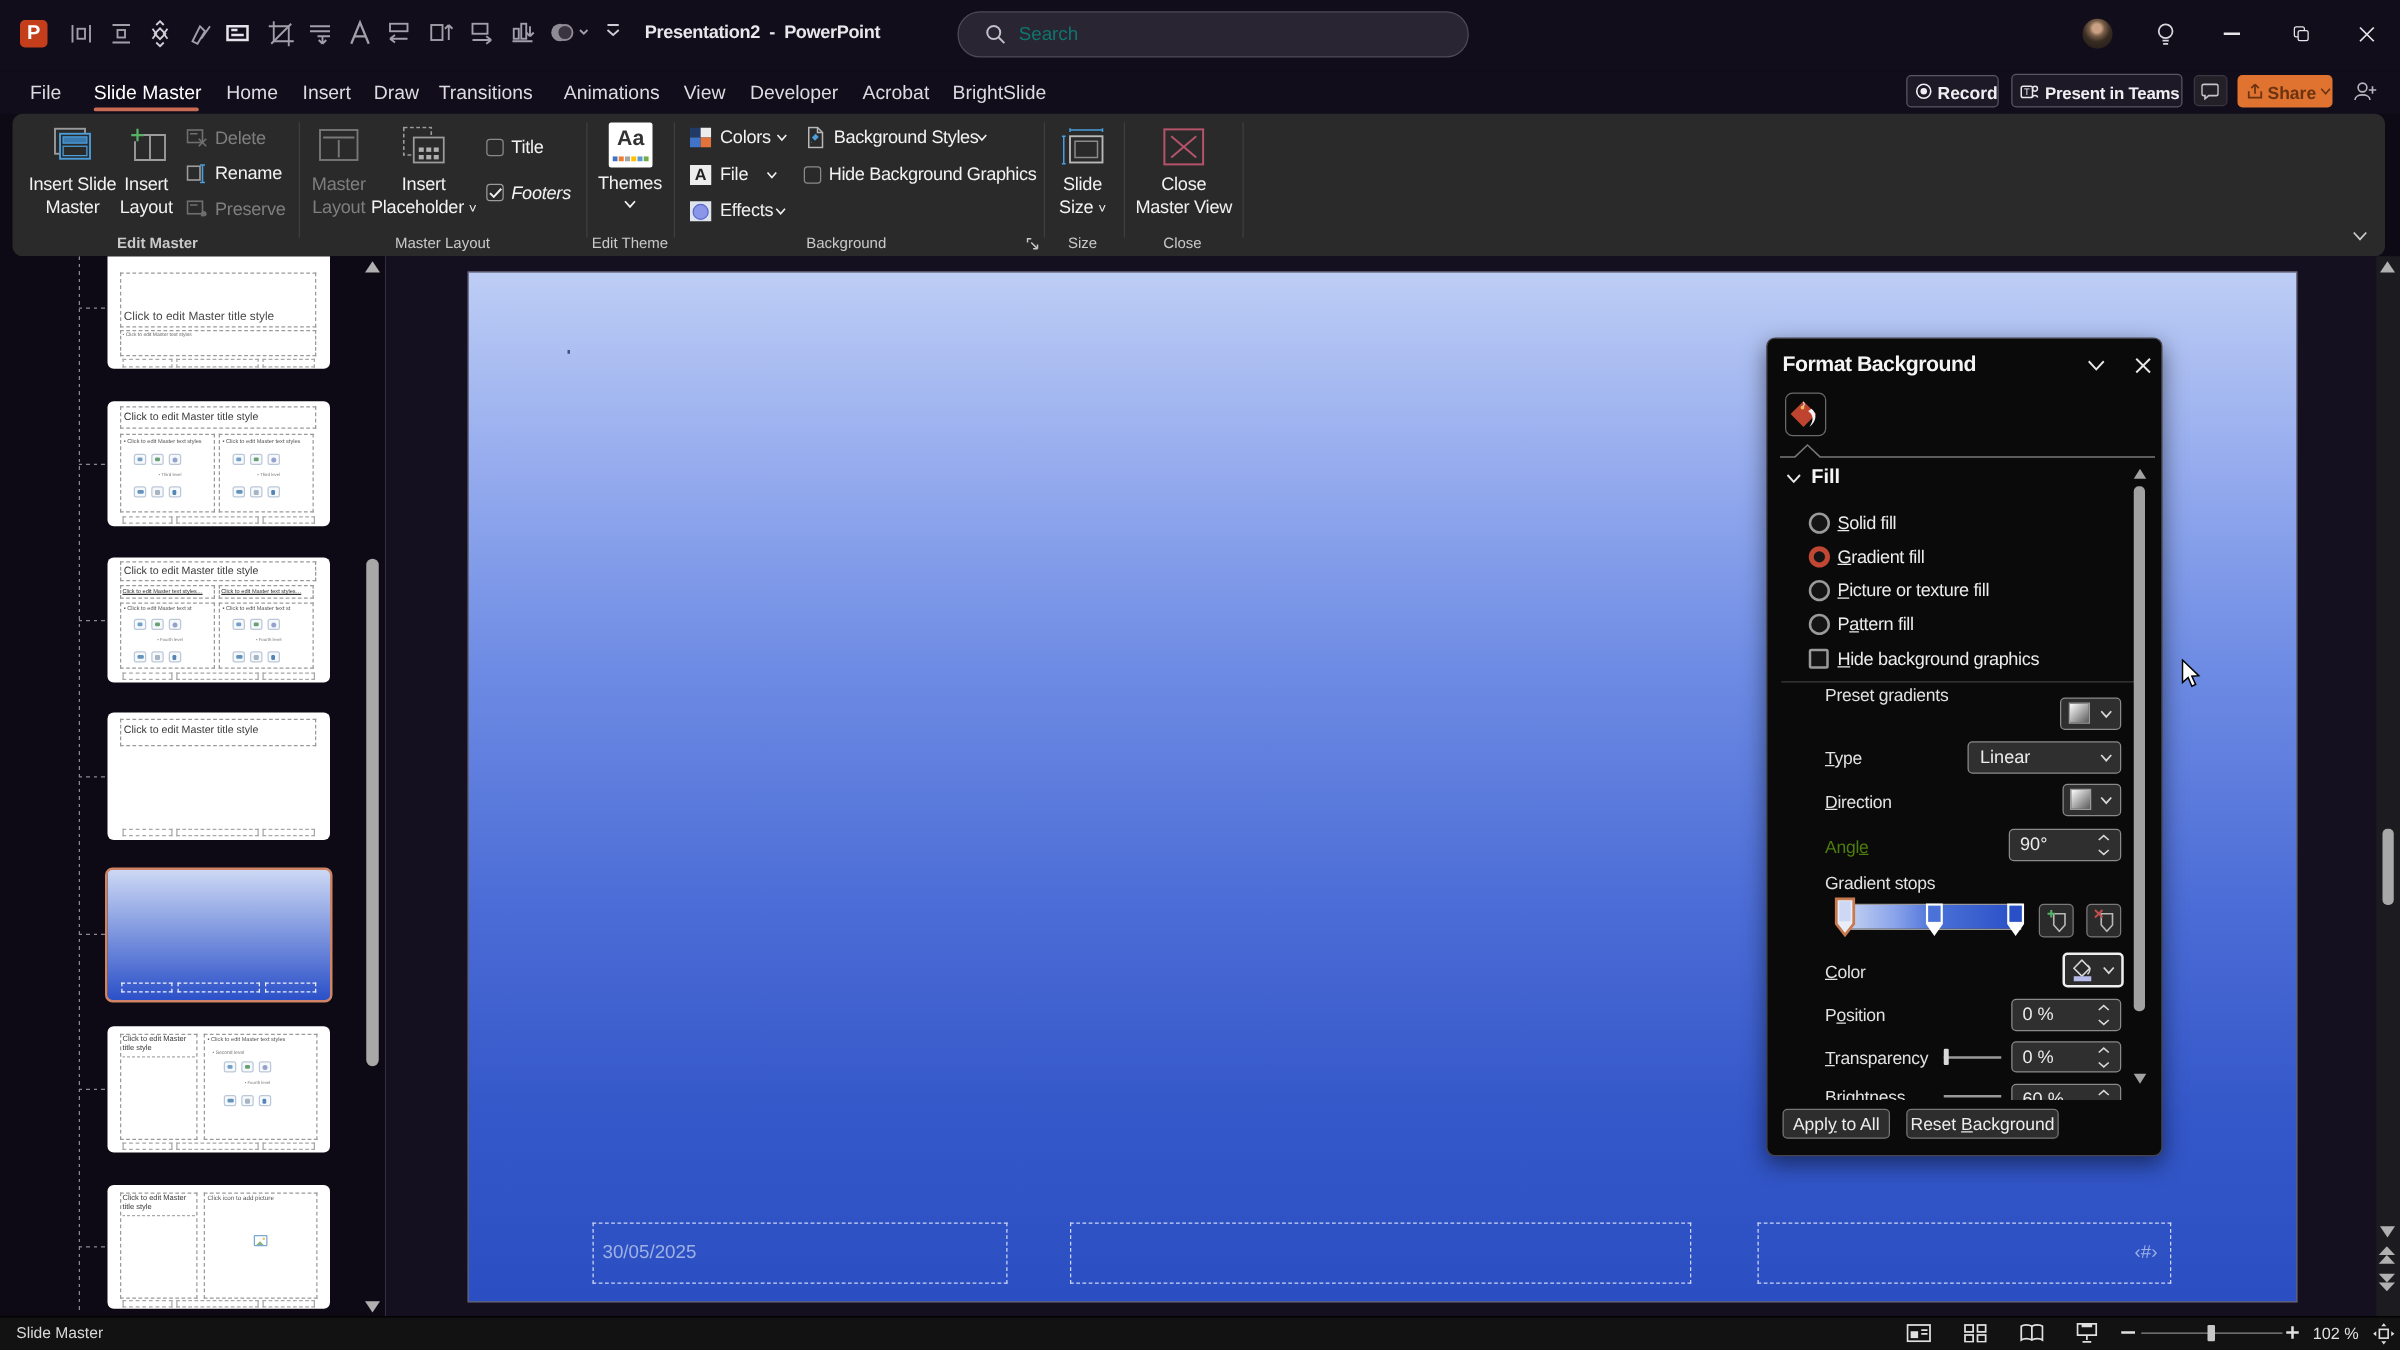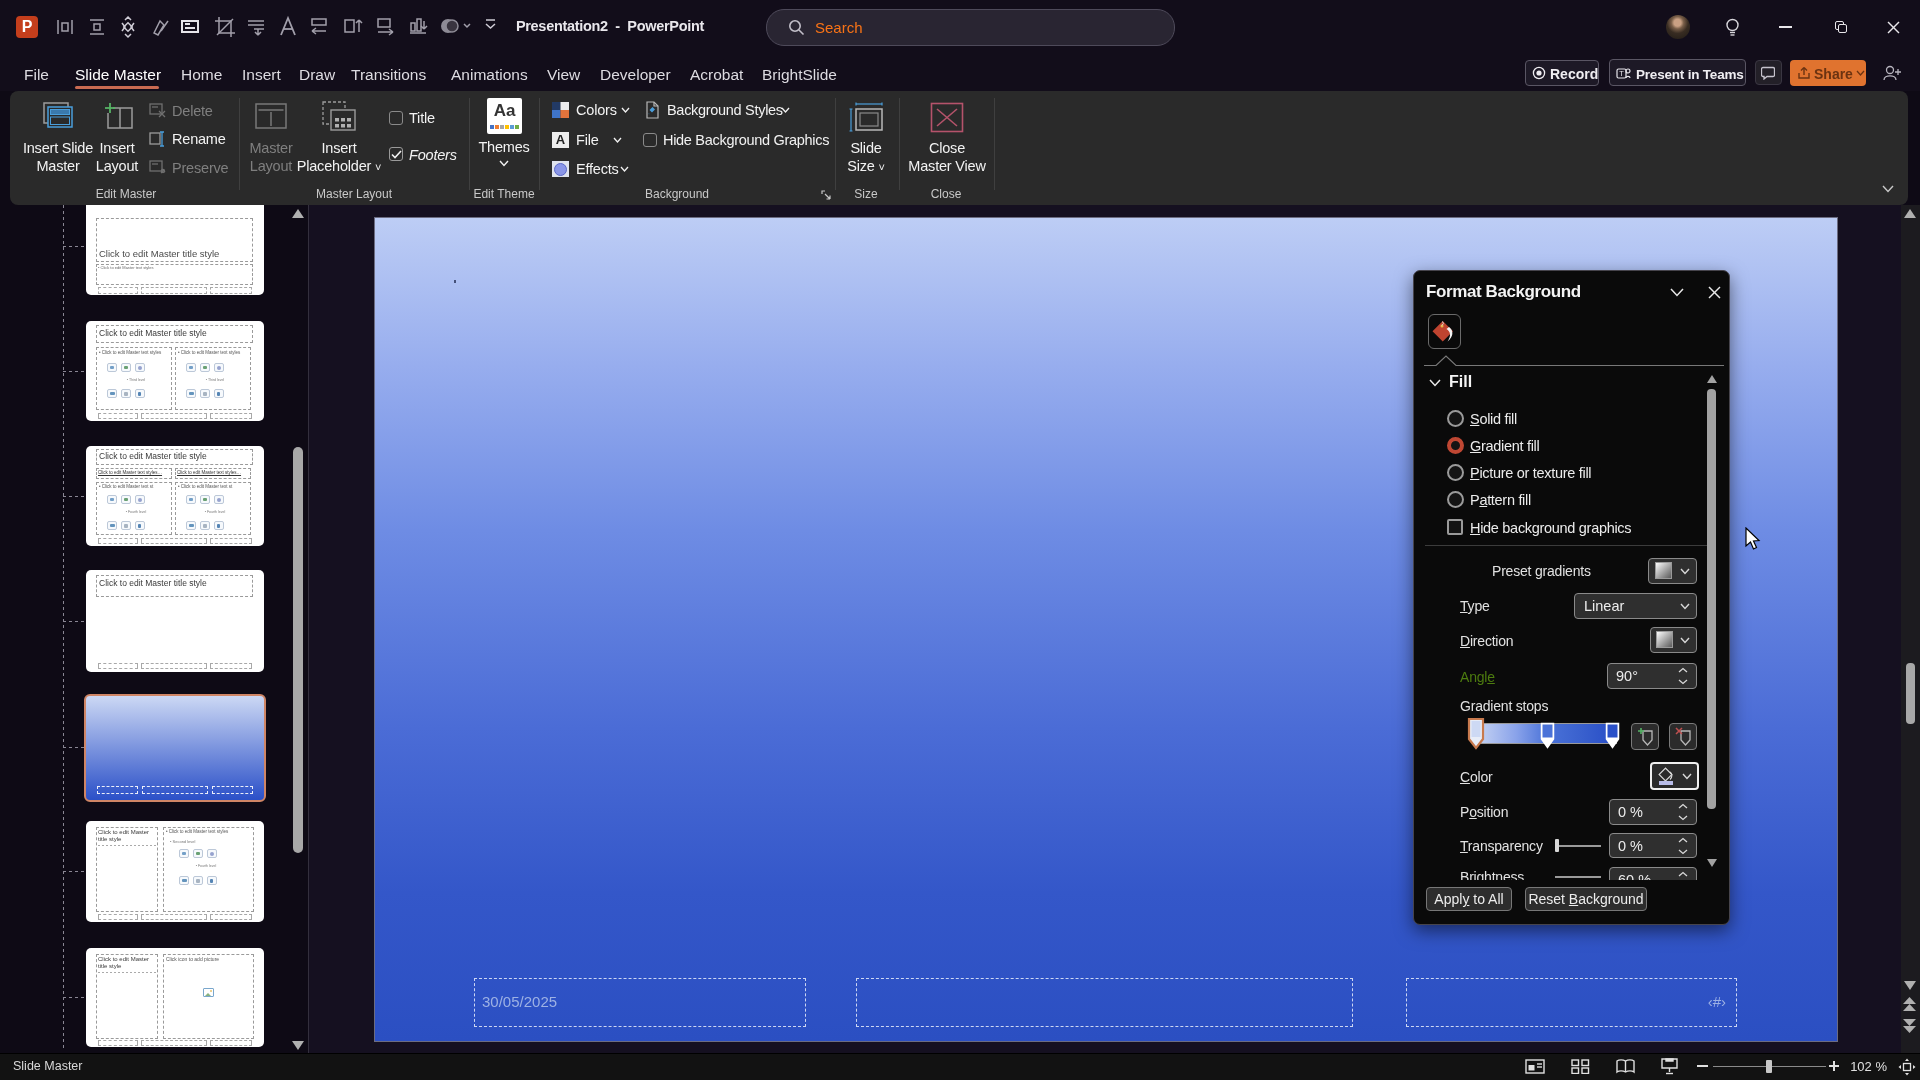--- a/index.html
+++ b/index.html
@@ -112,21 +112,21 @@
       </g>
 </svg>
 
 <div class="abs" style="left:470px;top:18px;width:280px;text-align:center;font-size:14.5px;color:#e9e7ec;font-weight:600;letter-spacing:-0.3px;">Presentation2&nbsp;&nbsp;-&nbsp;&nbsp;PowerPoint</div>
 
 <div class="abs" style="left:766px;top:9px;width:409px;height:37px;border-radius:18px;background:#292532;border:1px solid #4e4a5a;"></div>
 <svg class="abs" style="left:788px;top:19px;" width="17" height="17" viewBox="0 0 17 17" fill="none" stroke="#c2bfc9" stroke-width="1.6">
       <circle cx="7" cy="7" r="5.2"></circle>
       <line x1="11" y1="11" x2="15.5" y2="15.5"></line>
     </svg>
-<div class="abs" style="left:815px;top:19px;font-size:15px;color:#f97316;">Search</div>
+<div class="abs" style="left:815px;top:19px;font-size:15px;color:#0f766e;">Search</div>
 
 <div class="abs" style="left:1666px;top:15px;width:24px;height:24px;border-radius:50%;background:radial-gradient(circle at 48% 32%, #caa184 0 17%, #7a5f49 30%, #382c22 52%, #1f1a15 100%);"></div>
 
 <svg class="abs" style="left:1724px;top:18px;" width="17" height="20" viewBox="0 0 17 20" fill="none" stroke="#d8d6dc" stroke-width="1.4">
       <circle cx="8.5" cy="7" r="5.5"></circle>
       <line x1="6" y1="14.5" x2="11" y2="14.5"></line>
       <line x1="6.5" y1="17" x2="10.5" y2="17"></line>
     </svg>
 
 <div class="abs" style="left:1779px;top:26px;width:13px;height:2px;background:#e8e6ea;"></div>
@@ -189,21 +189,21 @@
 <div class="abs" style="left:10px;top:91px;width:1898px;height:114px;background:#2a2a2a;border-radius:8px;"></div>
 <div id="ribbon" class="abs" style="left:0;top:0;color:#f2f2f2;">
 
   <div class="abs" style="left:239px;top:98px;width:1px;height:92px;background:#3f3f3f;"></div>
   <div class="abs" style="left:469px;top:98px;width:1px;height:92px;background:#3f3f3f;"></div>
   <div class="abs" style="left:539px;top:98px;width:1px;height:92px;background:#3f3f3f;"></div>
   <div class="abs" style="left:835px;top:98px;width:1px;height:92px;background:#3f3f3f;"></div>
   <div class="abs" style="left:899px;top:98px;width:1px;height:92px;background:#3f3f3f;"></div>
   <div class="abs" style="left:994px;top:98px;width:1px;height:92px;background:#3f3f3f;"></div>
 
-  <div class="abs" style="left:66px;top:187px;width:120px;text-align:center;font-size:12px;color:#c9c9c9;">Edit Master</div>
+  <div class="abs" style="left:66px;top:187px;width:120px;text-align:center;font-size:12px;color:#c9c9c9;font-weight:bold;">Edit Master</div>
   <div class="abs" style="left:294px;top:187px;width:120px;text-align:center;font-size:12px;color:#c9c9c9;">Master Layout</div>
   <div class="abs" style="left:444px;top:187px;width:120px;text-align:center;font-size:12px;color:#c9c9c9;">Edit Theme</div>
   <div class="abs" style="left:617px;top:187px;width:120px;text-align:center;font-size:12px;color:#c9c9c9;">Background</div>
   <div class="abs" style="left:806px;top:187px;width:120px;text-align:center;font-size:12px;color:#c9c9c9;">Size</div>
   <div class="abs" style="left:886px;top:187px;width:120px;text-align:center;font-size:12px;color:#c9c9c9;">Close</div>
 
   <svg class="abs" style="left:821px;top:190px;" width="11" height="11" viewBox="0 0 11 11" fill="none" stroke="#c9c9c9" stroke-width="1.2">
         <path d="M1 4 V1 H4"></path>
         <path d="M4 4 L9 9 M9 9 V5.5 M9 9 H5.5"></path>
       </svg>
@@ -507,21 +507,21 @@
   <div class="abs" style="left:33px;top:166px;width:17px;height:17px;border-radius:50%;border:4.5px solid #bf4733;background:#141414;"></div>
   <div class="abs" style="left:48px;top:167px;font-size:14.5px;margin-left:8px;letter-spacing:-0.3px;"><u>G</u>radient fill</div>
   <div class="abs" style="left:33px;top:193px;width:17px;height:17px;border-radius:50%;border:2px solid #9a9a9a;background:#141414;"></div>
   <div class="abs" style="left:48px;top:194px;font-size:14.5px;margin-left:8px;letter-spacing:-0.3px;"><u>P</u>icture or texture fill</div>
   <div class="abs" style="left:33px;top:220px;width:17px;height:17px;border-radius:50%;border:2px solid #9a9a9a;background:#141414;"></div>
   <div class="abs" style="left:48px;top:221px;font-size:14.5px;margin-left:8px;letter-spacing:-0.3px;">P<u>a</u>ttern fill</div>
   <div class="abs" style="left:33px;top:248px;width:16px;height:16px;border:2px solid #9a9a9a;border-radius:2px;background:#141414;"></div>
   <div class="abs" style="left:48px;top:249px;font-size:14.5px;margin-left:8px;letter-spacing:-0.3px;"><u>H</u>ide background graphics</div>
   <div class="abs" style="left:11px;top:274px;width:288px;height:1px;background:#3c3c3c;"></div>
 
-  <div class="abs" style="left:46px;top:292px;font-size:14px;color:#e2e2e2;letter-spacing:-0.2px;margin-left:32px;">Preset gradients</div>
+  <div class="abs" style="left:46px;top:277px;font-size:14px;color:#e2e2e2;letter-spacing:-0.2px;">Preset gradients</div>
   <div class="abs" style="left:234px;top:287px;width:49px;height:26px;background:#2f2f2f;border:1px solid #8a8a8a;border-radius:4px;"></div>
   <div class="abs" style="left:241px;top:291px;width:17px;height:17px;background:linear-gradient(135deg,#fdfdfd,#5a5a5a);border:1px solid #9a9a9a;"></div>
   <svg class="abs" style="left:266px;top:297px;" width="10" height="7" viewBox="0 0 10 7" fill="none" stroke="#d8d8d8" stroke-width="1.4">
         <path d="M1 1 L5 5.5 L9 1"></path>
       </svg>
 
   <div class="abs" style="left:46px;top:327px;font-size:14px;color:#e2e2e2;letter-spacing:-0.2px;"><u>T</u>ype</div>
   <div class="abs" style="left:160px;top:322px;width:123px;height:26px;background:#2f2f2f;border:1px solid #8a8a8a;border-radius:4px;"></div>
   <div class="abs" style="left:170px;top:327px;font-size:14.5px;">Linear</div>
   <svg class="abs" style="left:266px;top:332px;" width="10" height="7" viewBox="0 0 10 7" fill="none" stroke="#d8d8d8" stroke-width="1.4">

